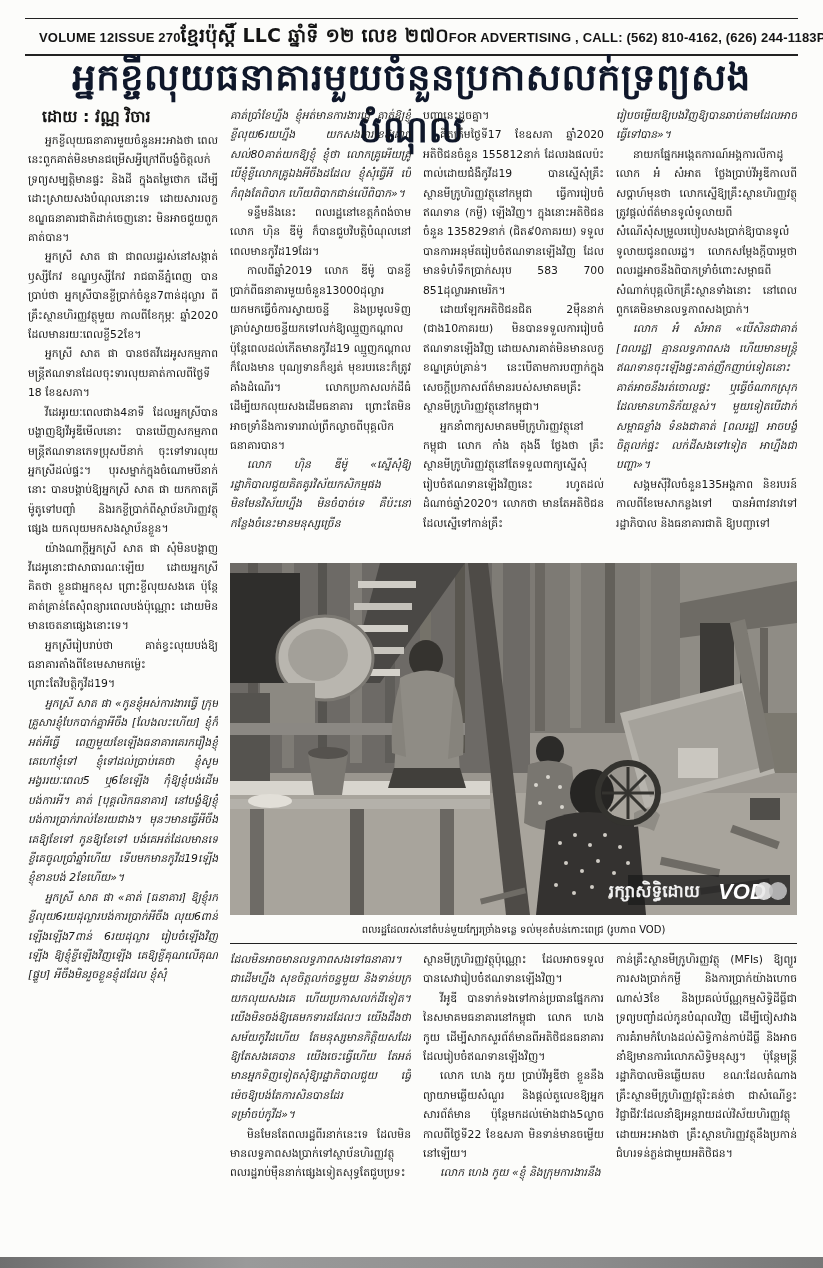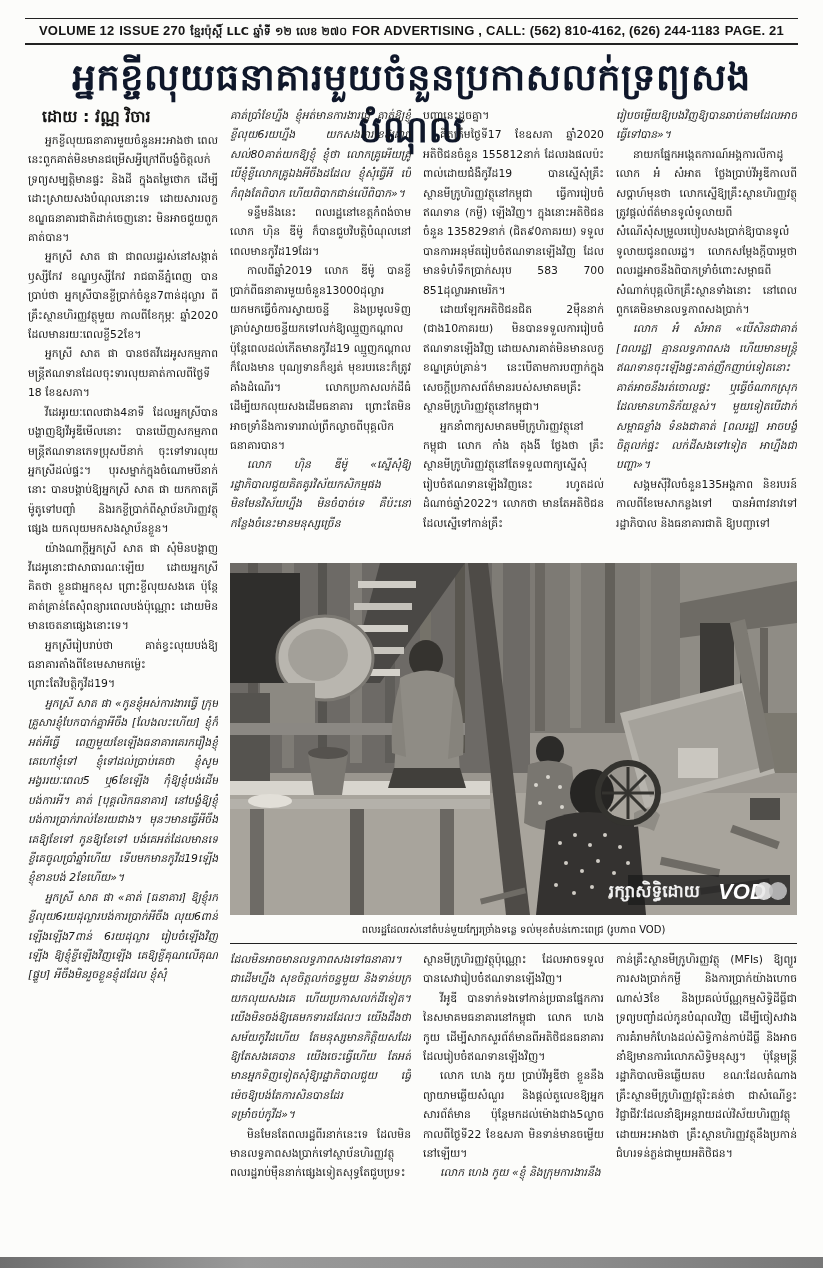--- a/index.html
+++ b/index.html
@@ -11,21 +11,21 @@
   
   .masthead{position:absolute;left:25px;top:18px;width:773px;}
   .rule-thin{border-top:1.5px solid #222;}
   .rule-thick{border-top:2.5px solid #222;}
   .mast-row{
     display:flex;align-items:baseline;justify-content:space-between;
     padding:4px 14px 3px 14px;
     font-family:"Liberation Sans",sans-serif;font-weight:bold;font-size:13px;
     letter-spacing:.2px;white-space:nowrap;
   }
-  .mast-row .kh{font-family:"DejaVu Sans",sans-serif;font-size:11px;}
+  .mast-row .kh{font-family:"DejaVu Sans",sans-serif;font-size:19px;}
   
   .headline{
     position:absolute;left:25px;top:52px;width:773px;height:52px;
     text-align:center;font-weight:bold;font-size:37px;line-height:52px;
     letter-spacing:.5px;color:#0f172a;
   }
   
   .body{position:absolute;left:28px;top:106px;width:769px;height:1142px;display:flex;gap:12px;}
   .colL{width:190px;height:100%;overflow:hidden;}
   .rightArea{flex:1;display:flex;flex-direction:column;}
@@ -93,21 +93,21 @@
         <div class="col">
           <p class="q noind">គាត់ប្រាំខែហ្នឹង ខ្ញុំអត់មានការងារធ្វើ គាត់ឱ្យខ្ញុំខ្ចីលុយ6រយហ្នឹង យកសងការខែឱ្យដាច់ សល់80គាត់យកឱ្យខ្ញុំ ខ្ញុំថា លោកគ្រូអើយគ្រូ បើខ្ញុំខ្ចីលោកគ្រូឯងអីចឹងដដែល ខ្ញុំសុំធ្វើអី បើកំពុងតែពិបាក ហើយពិបាកជាន់លើពិបាក»។</p>
           <p>ទន្ទឹមនឹងនេះ ពលរដ្ឋនៅខេត្តកំពង់ចាម លោក ហ៊ិន ឌីម៉ូ ក៏បានជួបវិបត្តិបំណុលនៅពេលមានកូវីដ19ដែរ។</p>
           <p>កាលពីឆ្នាំ2019 លោក ឌីម៉ូ បានខ្ចីប្រាក់ពីធនាគារមួយចំនួន13000ដុល្លារ យកមកធ្វើចំការស្វាយចន្ទី និងប្រមូលទិញគ្រាប់ស្វាយចន្ទីយកទៅលក់ឱ្យឈ្មួញកណ្តាល ប៉ុន្តែពេលដល់កើតមានកូវីដ19 ឈ្មួញកណ្តាលក៏លែងមាន បុណ្យទានក៏ខ្សត់ មុខរបរនេះក៏ត្រូវគាំងដំណើរ។ លោកប្រកាសលក់ដីធំ ដើម្បីយកលុយសងដើមធនាគារ ព្រោះតែមិនអាចទ្រាំនឹងការទាររាល់ព្រឹកល្ងាចពីបុគ្គលិកធនាគារបាន។</p>
           <p class="q">លោក ហ៊ិន ឌីម៉ូ «ស្នើសុំឱ្យរដ្ឋាភិបាលជួយគិតគូរវិស័យកសិកម្មផង មិនមែនវិស័យហ្នឹង មិនចំបាច់ទេ គឺប៉ះនៅកន្លែងចំនេះមានមនុស្សច្រើន</p>
         </div>
         <div class="col">
           <p class="noind">បញ្ហានេះដូចគ្នា។</p>
           <p>គិតត្រឹមថ្ងៃទី17 ខែឧសភា ឆ្នាំ2020 អតិថិជនចំនួន 155812នាក់ ដែលរងផលប៉ះពាល់ដោយជំងឺកូវីដ19 បានស្នើសុំគ្រឹះស្ថានមីក្រូហិរញ្ញវត្ថុនៅកម្ពុជា ធ្វើការរៀបចំឥណទាន (កម្ចី) ឡើងវិញ។ ក្នុងនោះអតិថិជនចំនួន 135829នាក់ (ជិត៩0ភាគរយ) ទទួលបានការអនុម័តរៀបចំឥណទានឡើងវិញ ដែលមានទំហំទឹកប្រាក់សរុប 583 700 851ដុល្លារអាមេរិក។</p>
           <p>ដោយឡែកអតិថិជនជិត 2ម៉ឺននាក់ (ជាង10ភាគរយ) មិនបានទទួលការរៀបចំឥណទានឡើងវិញ ដោយសារគាត់មិនមានលក្ខខណ្ឌគ្រប់គ្រាន់។ នេះបើតាមការបញ្ជាក់ក្នុងសេចក្តីប្រកាសព័ត៌មានរបស់សមាគមគ្រឹះស្ថានមីក្រូហិរញ្ញវត្ថុនៅកម្ពុជា។</p>
-          <p>អ្នកនាំពាក្យសមាគមមីក្រូហិរញ្ញវត្ថុនៅកម្ពុជា លោក កាំង តុងងី ថ្លែងថា គ្រឹះស្ថានមីក្រូហិរញ្ញវត្ថុនៅតែទទួលពាក្យស្នើសុំរៀបចំឥណទានឡើងវិញនេះ រហូតដល់ដំណាច់ឆ្នាំ2022។ លោកថា មានតែអតិថិជនដែលស្នើទៅកាន់គ្រឹះ</p>
+          <p>អ្នកនាំពាក្យសមាគមមីក្រូហិរញ្ញវត្ថុនៅកម្ពុជា លោក កាំង តុងងី ថ្លែងថា គ្រឹះស្ថានមីក្រូហិរញ្ញវត្ថុនៅតែទទួលពាក្យស្នើសុំរៀបចំឥណទានឡើងវិញនេះ រហូតដល់ដំណាច់ឆ្នាំ2020។ លោកថា មានតែអតិថិជនដែលស្នើទៅកាន់គ្រឹះ</p>
         </div>
         <div class="col">
           <p class="q noind">រៀបចម្លើយឱ្យបងវិញឱ្យបានឆាប់តាមដែលអាចធ្វើទៅបាន»។</p>
           <p>នាយកផ្នែកអង្កេតការណ៍អង្គការលីកាដូ លោក អំ សំអាត ថ្លែងប្រាប់វីអូឌីកាលពីសប្តាហ៍មុនថា លោកស្នើឱ្យគ្រឹះស្ថានហិរញ្ញវត្ថុ ត្រូវផ្តល់ព័ត៌មានទូលំទូលាយពីសំណើសុំសម្រួលរបៀបសងប្រាក់ឱ្យបានទូលំទូលាយជូនពលរដ្ឋ។ លោកសម្តែងក្តីបារម្ភថា ពលរដ្ឋអាចនឹងពិបាកទ្រាំចំពោះសម្ពាធពីសំណាក់បុគ្គលិកគ្រឹះស្ថានទាំងនោះ នៅពេលពួកគេមិនមានលទ្ធភាពសងប្រាក់។</p>
           <p class="q">លោក អំ សំអាត «បើសិនជាគាត់ [ពលរដ្ឋ] គ្មានលទ្ធភាពសង ហើយមានមន្ត្រីឥណទានចុះឡើងផ្ទះគាត់ញឹកញាប់ទៀតនោះ គាត់អាចនឹងរត់ចោលផ្ទះ ឬធ្វើចំណាកស្រុកដែលមានហានិភ័យខ្ពស់។ មួយទៀតបើដាក់សម្ពាធខ្លាំង ទំនងជាគាត់ [ពលរដ្ឋ] អាចបង្ខំចិត្តលក់ផ្ទះ លក់ដីសងទៅទៀត អាហ្នឹងជាបញ្ហា»។</p>
           <p>សង្គមស៊ីវិលចំនួន135អង្គភាព និខរបរន៍ កាលពីខែមេសាកន្លងទៅ បានអំពាវនាវទៅរដ្ឋាភិបាល និងធនាគារជាតិ ឱ្យបញ្ជាទៅ</p>
         </div>
       </div>
 
       <div class="photoWrap">

